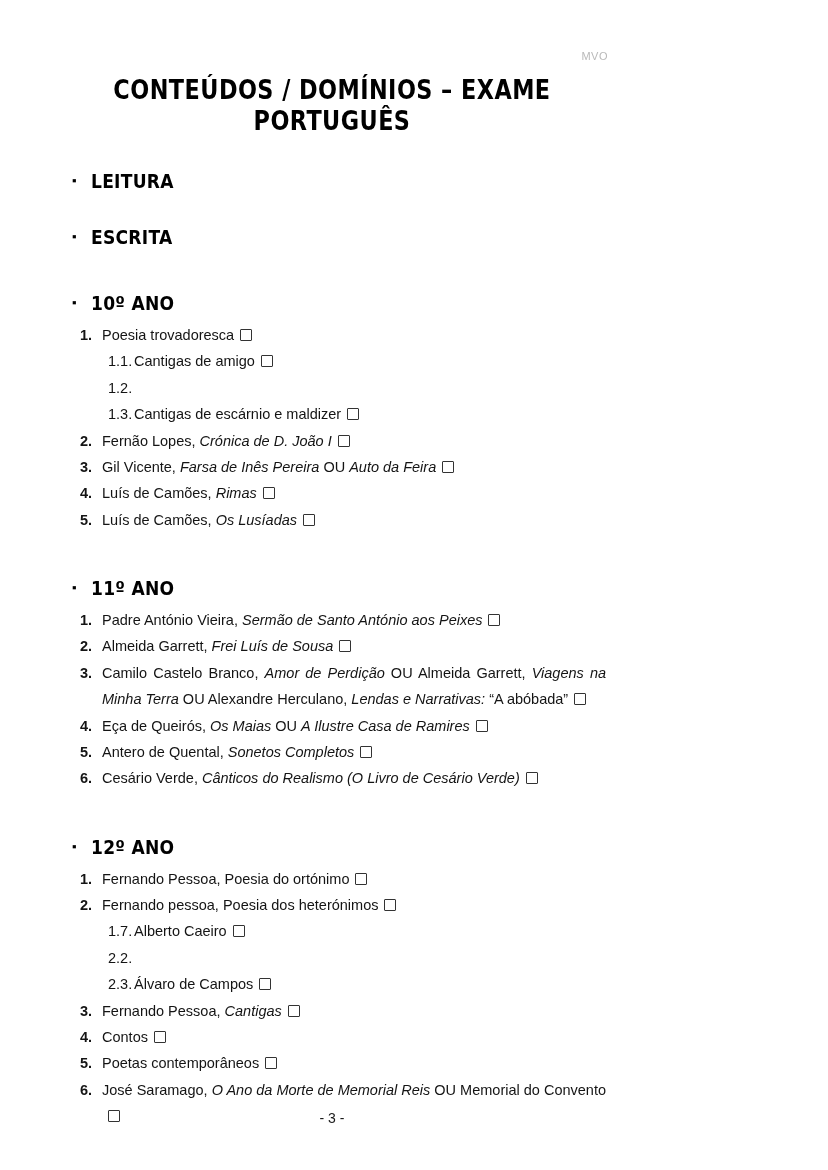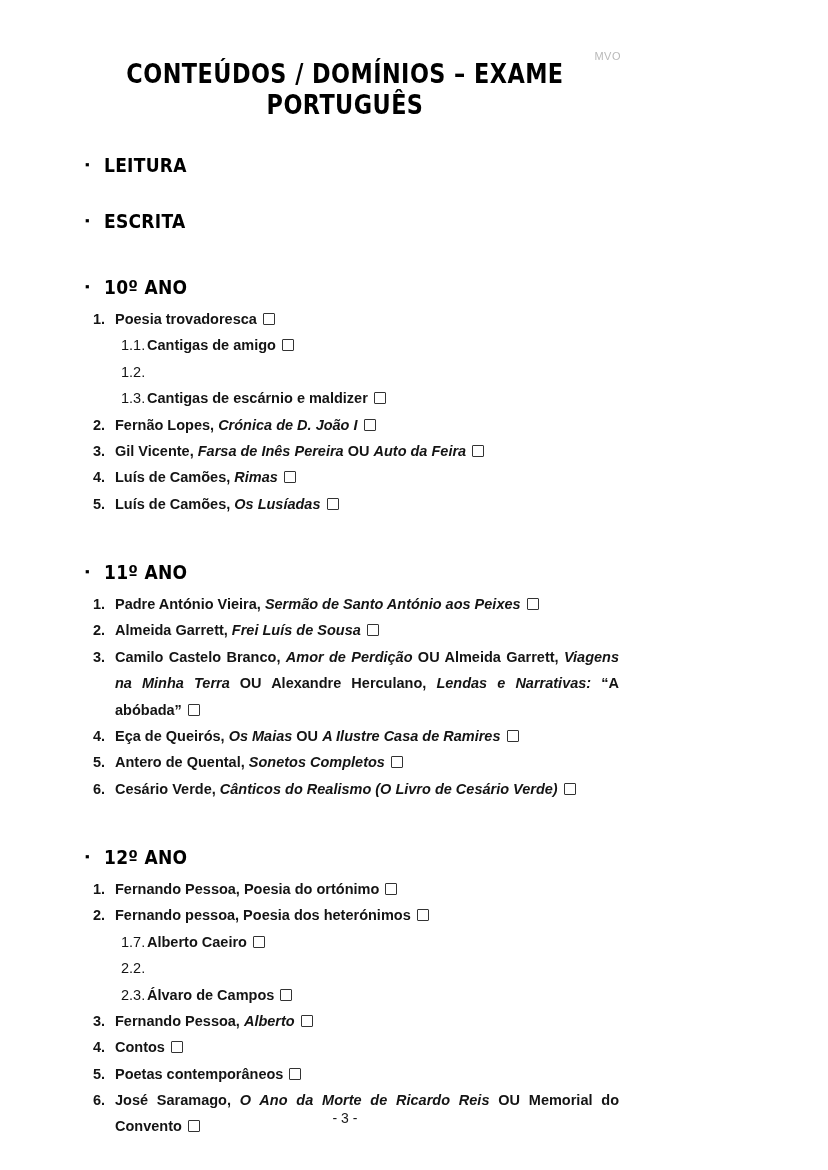--- a/index.html
+++ b/index.html
@@ -13,22 +13,21 @@
     font-family: "Liberation Sans", sans-serif;
     color: #1a1a1a;
     position: relative;
     overflow: hidden;
   }
   .page {
     position: relative;
     width: 664px;
     height: 1170px;
     box-sizing: border-box;
-    padding: 0 56px;
-    margin-left: 13px;
+    padding: 16px 56px;
   }
   .corner-mark {
     position: absolute;
     top: 50px;
     right: 56px;
     font-size: 11px;
     letter-spacing: 0.5px;
     color: #b9b9b9;
     font-family: "Liberation Sans", sans-serif;
   }
@@ -101,21 +100,20 @@
     min-width: 78px;
     font-weight: normal;
     text-align: left;
     padding-left: 52px;
     padding-right: 6px;
   }
   .item .txt {
     flex: 1;
     text-align: justify;
     padding-right: 2px;
-    font-weight: bold;
   }
   .item .txt em {
     font-style: italic;
   }
   .box {
     display: inline-block;
     width: 10px;
     height: 10px;
     border: 1.2px solid #333;
     margin-left: 6px;
@@ -248,33 +246,33 @@
           </li>
           <li class="item level2">
             <span class="num plain">2.2.</span>
           </li>
           <li class="item level2">
             <span class="num plain">2.3.</span>
             <span class="txt">Álvaro de Campos<span class="box"></span></span>
           </li>
           <li class="item">
             <span class="num">3.</span>
-            <span class="txt">Fernando Pessoa, <em>Alberto</em><span class="box"></span></span>
+            <span class="txt">Fernando Pessoa, <em>Cantigas</em><span class="box"></span></span>
           </li>
           <li class="item">
             <span class="num">4.</span>
             <span class="txt">Contos<span class="box"></span></span>
           </li>
           <li class="item">
             <span class="num">5.</span>
             <span class="txt">Poetas contemporâneos<span class="box"></span></span>
           </li>
           <li class="item">
             <span class="num">6.</span>
-            <span class="txt">José Saramago, <em>O Ano da Morte de Ricardo Reis</em> OU Memorial do Convento<span class="box"></span></span>
+            <span class="txt">José Saramago, <em>O Ano da Morte de Memorial Reis</em> OU Memorial do Convento<span class="box"></span></span>
           </li>
         </ul>
       </li>
     </ul>
 
   <div class="page-number">- 3 -</div>
 
 </div>
 
 </body></html>

